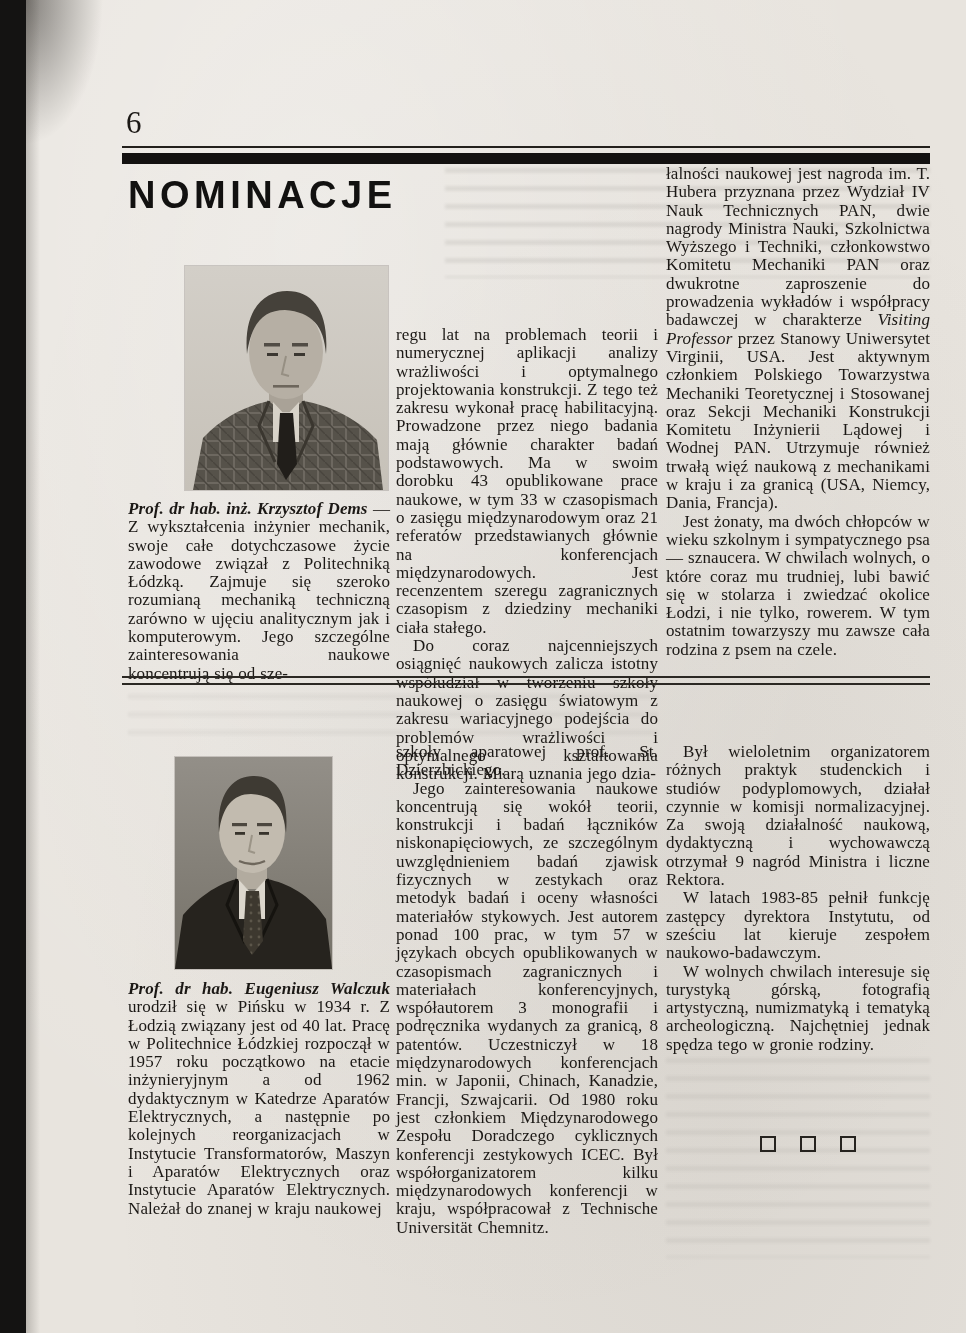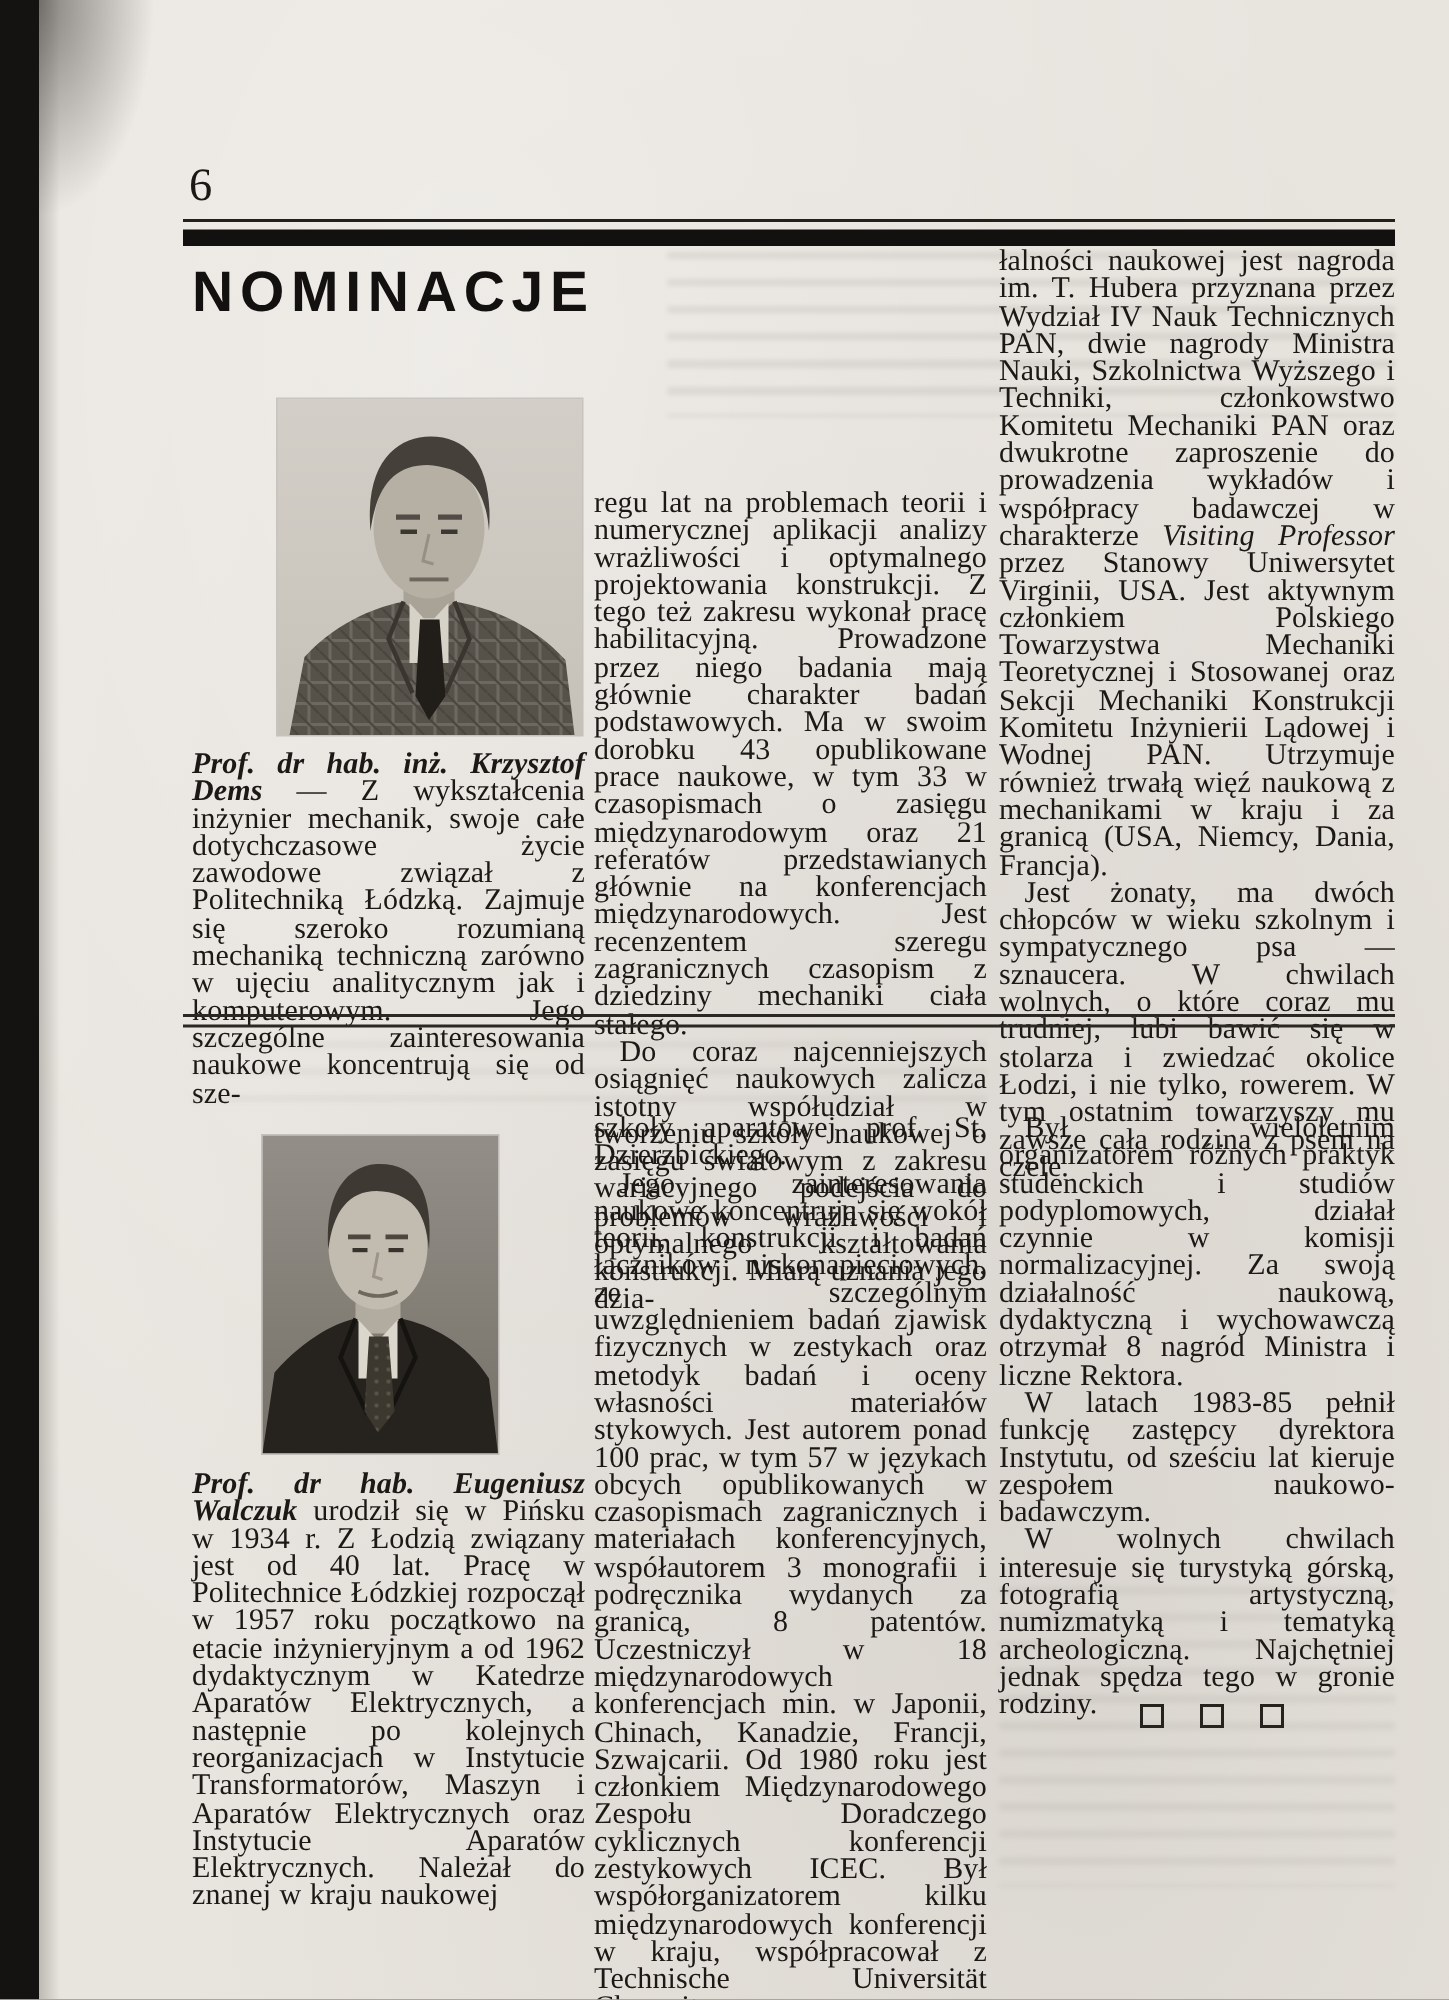--- a/index.html
+++ b/index.html
@@ -18,21 +18,21 @@
   .edge-shade { position:absolute; left:26px; top:0; width:14px; height:1333px;
     background:linear-gradient(90deg, rgba(60,56,50,0.25), transparent); }
 
   .page-number { position:absolute; left:126px; top:106px; font-size:31px; line-height:34px; }
   .rule-thin  { position:absolute; left:122px; top:146px; width:808px; height:2px; background:#23201c; }
   .rule-thick { position:absolute; left:122px; top:153px; width:808px; height:11px; background:#131110; }
   .headline { position:absolute; left:128px; top:174px; width:520px;
     font-family:"Liberation Sans", sans-serif; font-weight:700; font-size:38px;
     letter-spacing:4.5px; color:#121110; }
 
-  .col { position:absolute; font-size:20px; line-height:18.3px; text-align:justify;
+  .col { position:absolute; font-size:17px; line-height:18.3px; text-align:justify;
     letter-spacing:0.1px; word-spacing:0.5px; }
   .col p { margin:0; }
   .col p.indent { text-indent:17px; }
   .col b { font-weight:700;font-style:italic; }
   .col i { font-style:italic; }
 
   .col-a1-1 { left:128px; top:500px; width:262px; }
   .col-a1-2 { left:396px; top:278px; width:262px;margin-top:48px; }
   .col-a1-3 { left:666px; top:165px; width:264px; }
 
@@ -155,21 +155,21 @@
     <p><b>Prof. dr hab. Eugeniusz Walczuk</b>
        <span>urodził się w Pińsku w 1934 r. Z Łodzią związany jest od 40 lat. Pracę w Politechnice Łódzkiej rozpoczął w 1957 roku początkowo na etacie inżynieryjnym a od 1962 dydaktycznym w Katedrze Aparatów Elektrycznych, a następnie po kolejnych reorganizacjach w Instytucie Transformatorów, Maszyn i Aparatów Elektrycznych oraz Instytucie Aparatów Elektrycznych. Należał do znanej w kraju naukowej</span></p>
   </div>
 
   <div class="col col-a2-2">
     <p>szkoły aparatowej prof. St. Dzierzbickiego.</p>
     <p class="indent">Jego zainteresowania naukowe koncentrują się wokół teorii, konstrukcji i badań łączników niskonapięciowych, ze szczególnym uwzględnieniem badań zjawisk fizycznych w zestykach oraz metodyk badań i oceny własności materiałów stykowych. Jest autorem ponad 100 prac, w tym 57 w językach obcych opublikowanych w czasopismach zagranicznych i materiałach konferencyjnych, współautorem 3 monografii i podręcznika wydanych za granicą, 8 patentów. Uczestniczył w 18 międzynarodowych konferencjach min. w Japonii, Chinach, Kanadzie, Francji, Szwajcarii. Od 1980 roku jest członkiem Międzynarodowego Zespołu Doradczego cyklicznych konferencji zestykowych ICEC. Był współorganizatorem kilku międzynarodowych konferencji w kraju, współpracował z Technische Universität Chemnitz.</p>
   </div>
 
   <div class="col col-a2-3">
-    <p class="indent">Był wieloletnim organizatorem różnych praktyk studenckich i studiów podyplomowych, działał czynnie w komisji normalizacyjnej. Za swoją działalność naukową, dydaktyczną i wychowawczą otrzymał 8 nagród Ministra i liczne Rektora.</p>
+    <p class="indent">Był wieloletnim organizatorem różnych praktyk studenckich i studiów podyplomowych, działał czynnie w komisji normalizacyjnej. Za swoją działalność naukową, dydaktyczną i wychowawczą otrzymał 9 nagród Ministra i liczne Rektora.</p>
     <p class="indent">W latach 1983-85 pełnił funkcję zastępcy dyrektora Instytutu, od sześciu lat kieruje zespołem naukowo-badawczym.</p>
     <p class="indent">W wolnych chwilach interesuje się turystyką górską, fotografią artystyczną, numizmatyką i tematyką archeologiczną. Najchętniej jednak spędza tego w gronie rodziny.</p>
   </div>
 
   <div class="end-marker">
     <div class="end-square"></div>
     <div class="end-square"></div>
     <div class="end-square"></div>
   </div>
 

